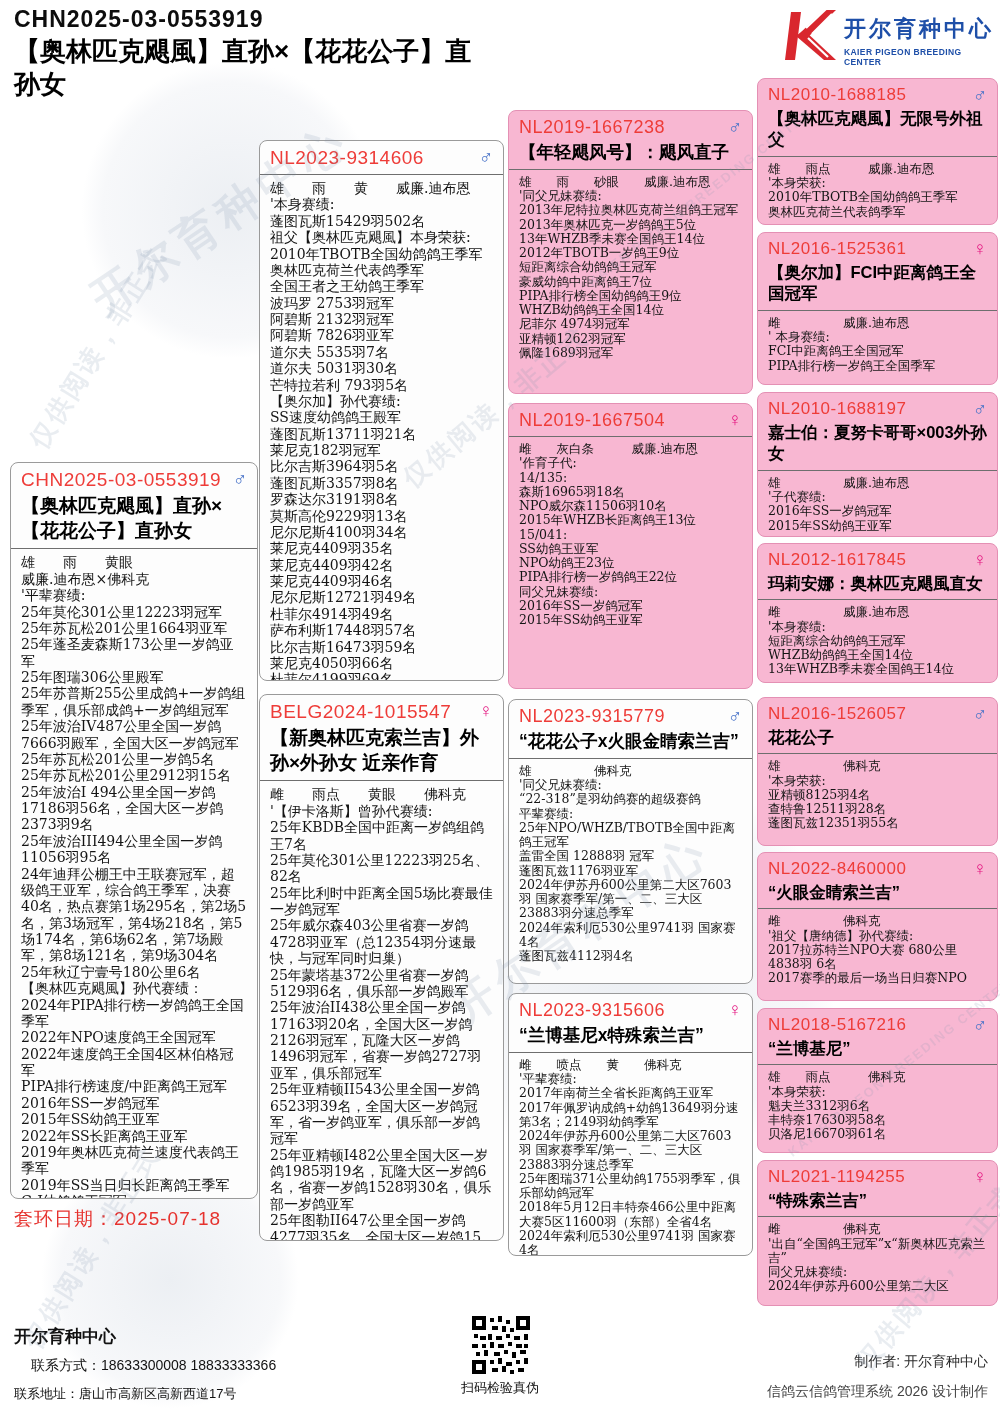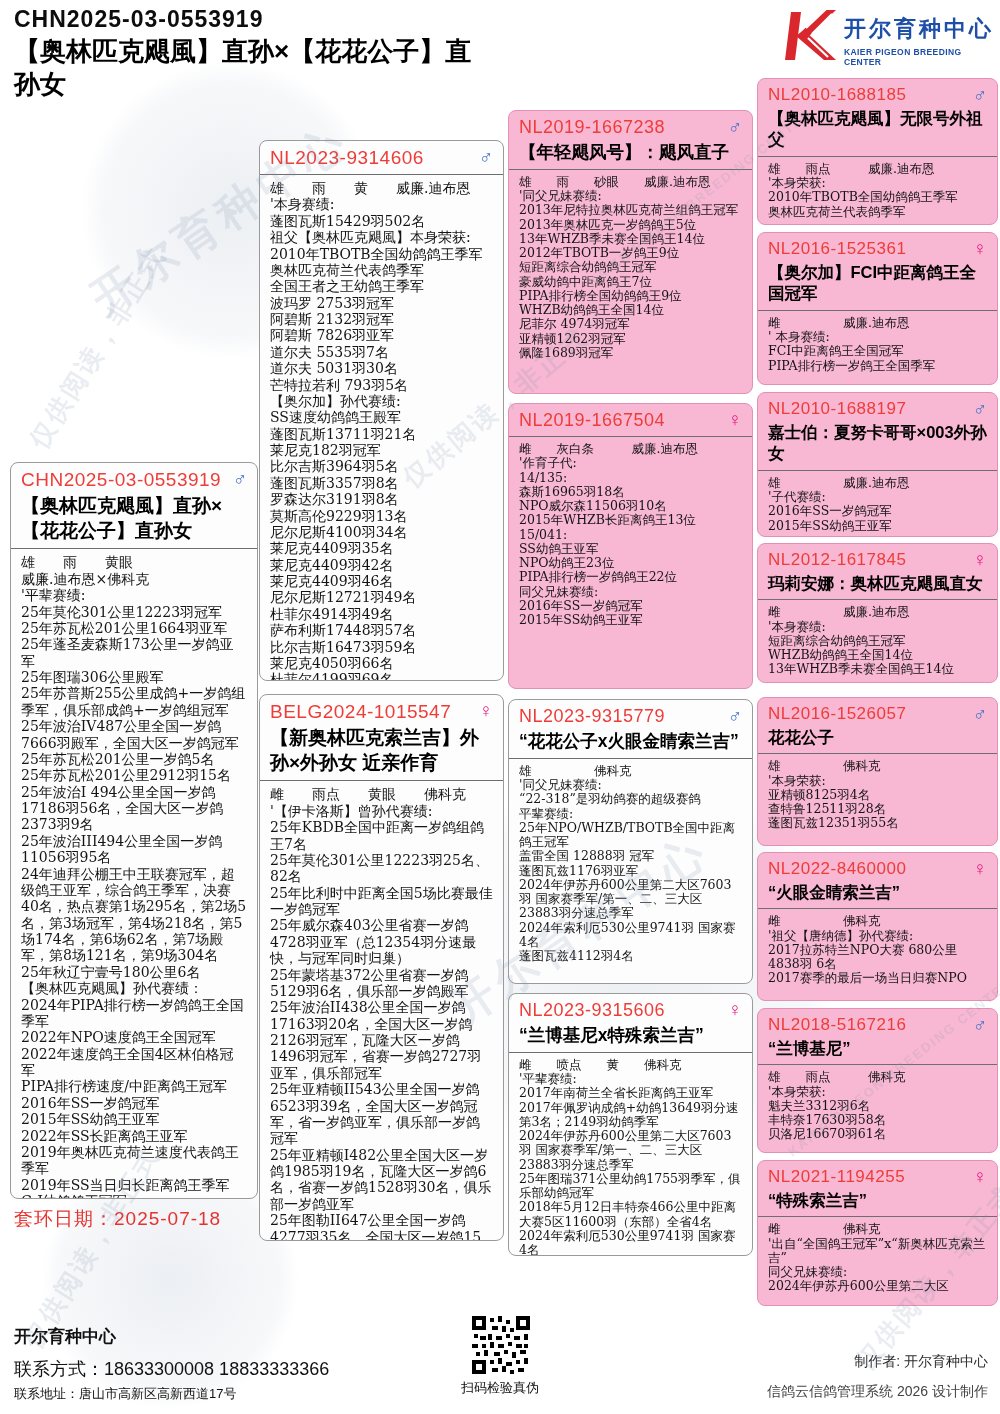--- a/index.html
+++ b/index.html
@@ -53,21 +53,21 @@
   .pos-b11{left:757px;top:543px;width:241px;height:140px;}
   .pos-b12{left:757px;top:697px;width:241px;height:149px;}
   .pos-b13{left:757px;top:852px;width:241px;height:149px;}
   .pos-b14{left:757px;top:1008px;width:241px;height:145px;}
   .pos-b15{left:757px;top:1160px;width:241px;height:146px;}
   
   .ring-date{position:absolute;left:14px;top:1206px;z-index:2;color:#e6322e;
              font-size:19px;font-weight:400;letter-spacing:1px;}
   
   .ft-company{position:absolute;left:14px;top:1325px;font-size:17px;font-weight:800;z-index:2;}
-  .ft-contact{position:absolute;left:14px;top:1357px;font-size:18px;z-index:2;}
+  .ft-contact{position:absolute;left:31px;top:1357px;font-size:14px;z-index:2;}
   .ft-address{position:absolute;left:14px;top:1385px;font-size:13px;z-index:2;}
   .ft-qr{position:absolute;left:472px;top:1316px;z-index:2;}
   .ft-qrlabel{position:absolute;left:432px;top:1379px;width:136px;text-align:center;
               font-size:13px;z-index:2;}
   .ft-maker{position:absolute;right:12px;top:1353px;font-size:14px;color:#2b2b2b;
             text-align:right;z-index:2;}
   .ft-system{position:absolute;right:12px;top:1383px;font-size:14px;color:#444;
              text-align:right;z-index:2;}
 </style>
 </head>

